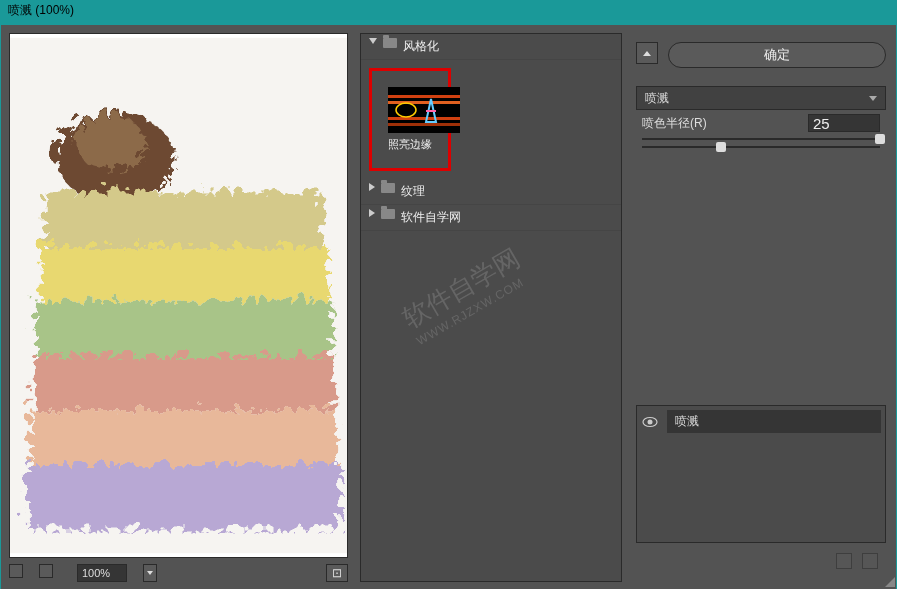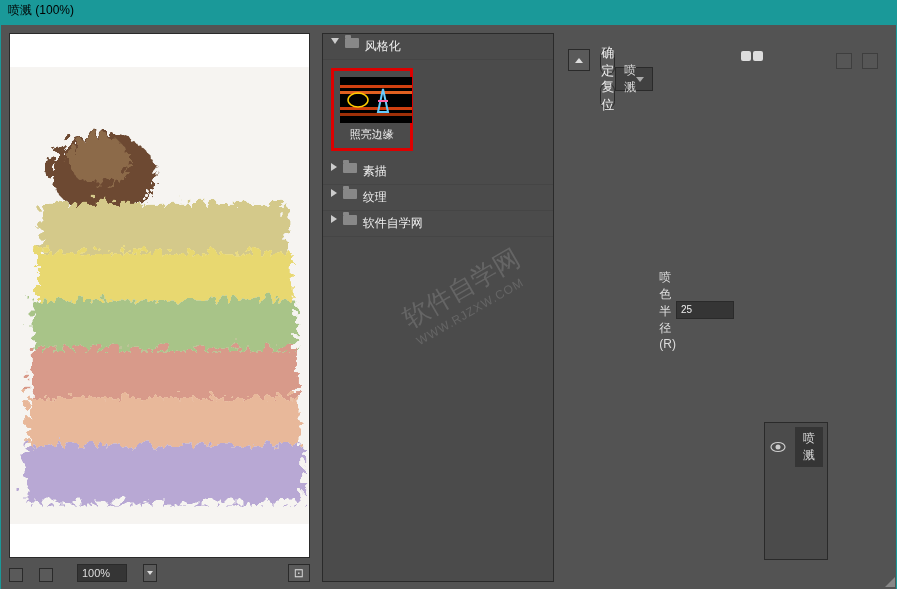--- a/index.html
+++ b/index.html
@@ -7,55 +7,55 @@
   
   .titlebar { background: #1a9999; height: 24px; padding: 2px 8px; font-size: 12px; color: #000; }
   
   .main { display: flex; background: #535353; height: 567px; border: 1px solid #1a9999; }
   
   
   .preview-panel { width: 355px; background: #535353; display: flex; flex-direction: column; padding: 8px; }
   .preview-canvas { flex: 1; background: #fff; border: 1px solid #2a2a2a; position: relative; overflow: hidden; }
   .preview-canvas svg { width: 100%; height: 100%; }
   
-  .preview-controls { display: flex; align-items: flex-end; gap: 16px; margin-top: 6px; }
+  .preview-controls { display: flex; align-items: flex-start; gap: 16px; margin-top: 6px; }
   .sq-btn { width: 14px; height: 14px; background: #5a5a5a; border: 1px solid #2a2a2a; cursor: pointer; }
   .zoom-box { width: 50px; height: 18px; background: #353535; border: 1px solid #2a2a2a; color: #ddd; font-size: 11px; padding: 1px 4px; margin-left: 8px; }
   .zoom-dd { width: 14px; height: 18px; background: #5a5a5a; border: 1px solid #2a2a2a; cursor: pointer; display: flex; align-items: center; justify-content: center; }
   .zoom-dd::after { content: ""; border-left: 3px solid transparent; border-right: 3px solid transparent; border-top: 4px solid #ddd; }
   .hand-btn { width: 22px; height: 18px; background: #5a5a5a; border: 1px solid #2a2a2a; margin-left: auto; cursor: pointer; display: flex; align-items: center; justify-content: center; color: #ddd; font-size: 12px; }
   
   
   .tree-panel { width: 262px; background: #4b4b4b; border: 1px solid #2a2a2a; margin: 8px 4px; display: flex; flex-direction: column; }
   .tree-item { display: flex; padding: 4px 8px; color: #eee; font-size: 12px; gap: 6px; border-bottom: 1px solid #454545; cursor: pointer; }
   .tree-item.expanded { background: #4b4b4b; }
   .disclosure { width: 0; height: 0; border-top: 4px solid transparent; border-bottom: 4px solid transparent; border-left: 6px solid #ccc; }
   .disclosure.down { border-left: 4px solid transparent; border-right: 4px solid transparent; border-top: 6px solid #ccc; border-bottom: none; }
   .folder-icon { width: 14px; height: 10px; background: #888; border-radius: 1px; position: relative; }
   .folder-icon::before { content: ""; position: absolute; top: -3px; left: 0; width: 6px; height: 3px; background: #888; border-radius: 1px 1px 0 0; }
   
   .thumb-area { padding: 8px; background: #4b4b4b; }
-  .thumb-box { width: 82px; border: 3px solid #d00; padding: 6px; cursor: pointer; }
+  .thumb-box { width: 82px; border: 3px solid #d00; padding: 16px; cursor: pointer; }
   .thumb-img { width: 72px; height: 46px; background: #000; position: relative; overflow: hidden; }
   .thumb-label { color: #eee; font-size: 11px; text-align: center; margin-top: 4px; }
   
   
-  .right-panel { flex: 1; background: #535353; padding: 24px 10px; display: flex; flex-direction: row; }
+  .right-panel { flex: 1; background: #535353; padding: 17px 10px; display: flex; flex-direction: column; }
   .right-top { display: flex; gap: 10px; }
   .collapse-btn { width: 22px; height: 22px; background: #5a5a5a; border: 1px solid #2a2a2a; cursor: pointer; display: flex; align-items: center; justify-content: center; }
   .collapse-btn::after { content: ""; border-left: 4px solid transparent; border-right: 4px solid transparent; border-bottom: 5px solid #ddd; }
   .btn-col { flex: 1; display: flex; flex-direction: column; gap: 8px; }
   .main-btn { height: 26px; background: #5a5a5a; border: 1px solid #2a2a2a; border-radius: 14px; color: #eee; font-size: 13px; cursor: pointer; display: flex; align-items: center; justify-content: center; }
   
   .filter-select { margin-top: 18px; height: 24px; background: #414141; border: 1px solid #2a2a2a; color: #ddd; font-size: 12px; padding: 2px 8px; display: flex; align-items: center; justify-content: space-between; cursor: pointer; }
   .filter-select::after { content: ""; border-left: 4px solid transparent; border-right: 4px solid transparent; border-top: 5px solid #aaa; }
   
   .param-row { display: flex; align-items: center; margin-top: 4px; color: #ddd; font-size: 12px; padding: 0 6px; }
   .param-label { flex: 1; }
-  .param-input { width: 58px; height: 18px; background: #353535; border: 1px solid #2a2a2a; color: #eee; font-size: 10px; padding: 1px 4px; text-align: left; }
+  .param-input { width: 72px; height: 18px; background: #353535; border: 1px solid #2a2a2a; color: #eee; font-size: 15px; padding: 1px 4px; text-align: left; }
   .slider-track { height: 2px; background: #2a2a2a; margin: 6px 6px 0; position: relative; }
   .slider-thumb { position: absolute; top: -4px; width: 10px; height: 10px; background: #ddd; border-radius: 2px; transform: translateX(-50%); cursor: pointer; }
   
   .effect-list { margin-top: auto; margin-bottom: 6px; background: #4b4b4b; border: 1px solid #2a2a2a; height: 138px; }
   .effect-row { display: flex; align-items: center; padding: 4px; gap: 8px; }
   .eye-icon { width: 18px; height: 14px; display: flex; align-items: center; justify-content: center; }
   .eye-icon svg { width: 16px; height: 12px; }
   .effect-name { flex: 1; background: #353535; color: #ddd; font-size: 12px; padding: 3px 8px; }
   
   .bottom-icons { display: flex; justify-content: flex-end; gap: 10px; padding: 4px 8px; }
@@ -126,40 +126,34 @@
             <path d="M 38 35 L 43 12 L 48 35 Z" fill="none" stroke="#66ccff" stroke-width="2"></path>
             <path d="M 38 24 L 48 24" stroke="#ff66aa" stroke-width="2"></path>
           </svg>
         </div>
         <div class="thumb-label">照亮边缘</div>
       </div>
     </div>
     <div class="tree-item">
       <span class="disclosure"></span>
       <span class="folder-icon"></span>
-      <span>素描</span>
-    </div>
-    <div class="tree-item">
-      <span class="disclosure"></span>
-      <span class="folder-icon"></span>
       <span>纹理</span>
     </div>
     <div class="tree-item">
       <span class="disclosure"></span>
       <span class="folder-icon"></span>
       <span>软件自学网</span>
     </div>
   </div>
 
   <div class="right-panel">
     <div class="right-top">
       <div class="collapse-btn"></div>
       <div class="btn-col">
         <div class="main-btn">确定</div>
-        <div class="main-btn">复位</div>
       </div>
     </div>
 
     <div class="filter-select">
       <span>喷溅</span>
     </div>
 
     <div class="param-row">
       <span class="param-label">喷色半径(R)</span>
       <input class="param-input" value="25" style="">

